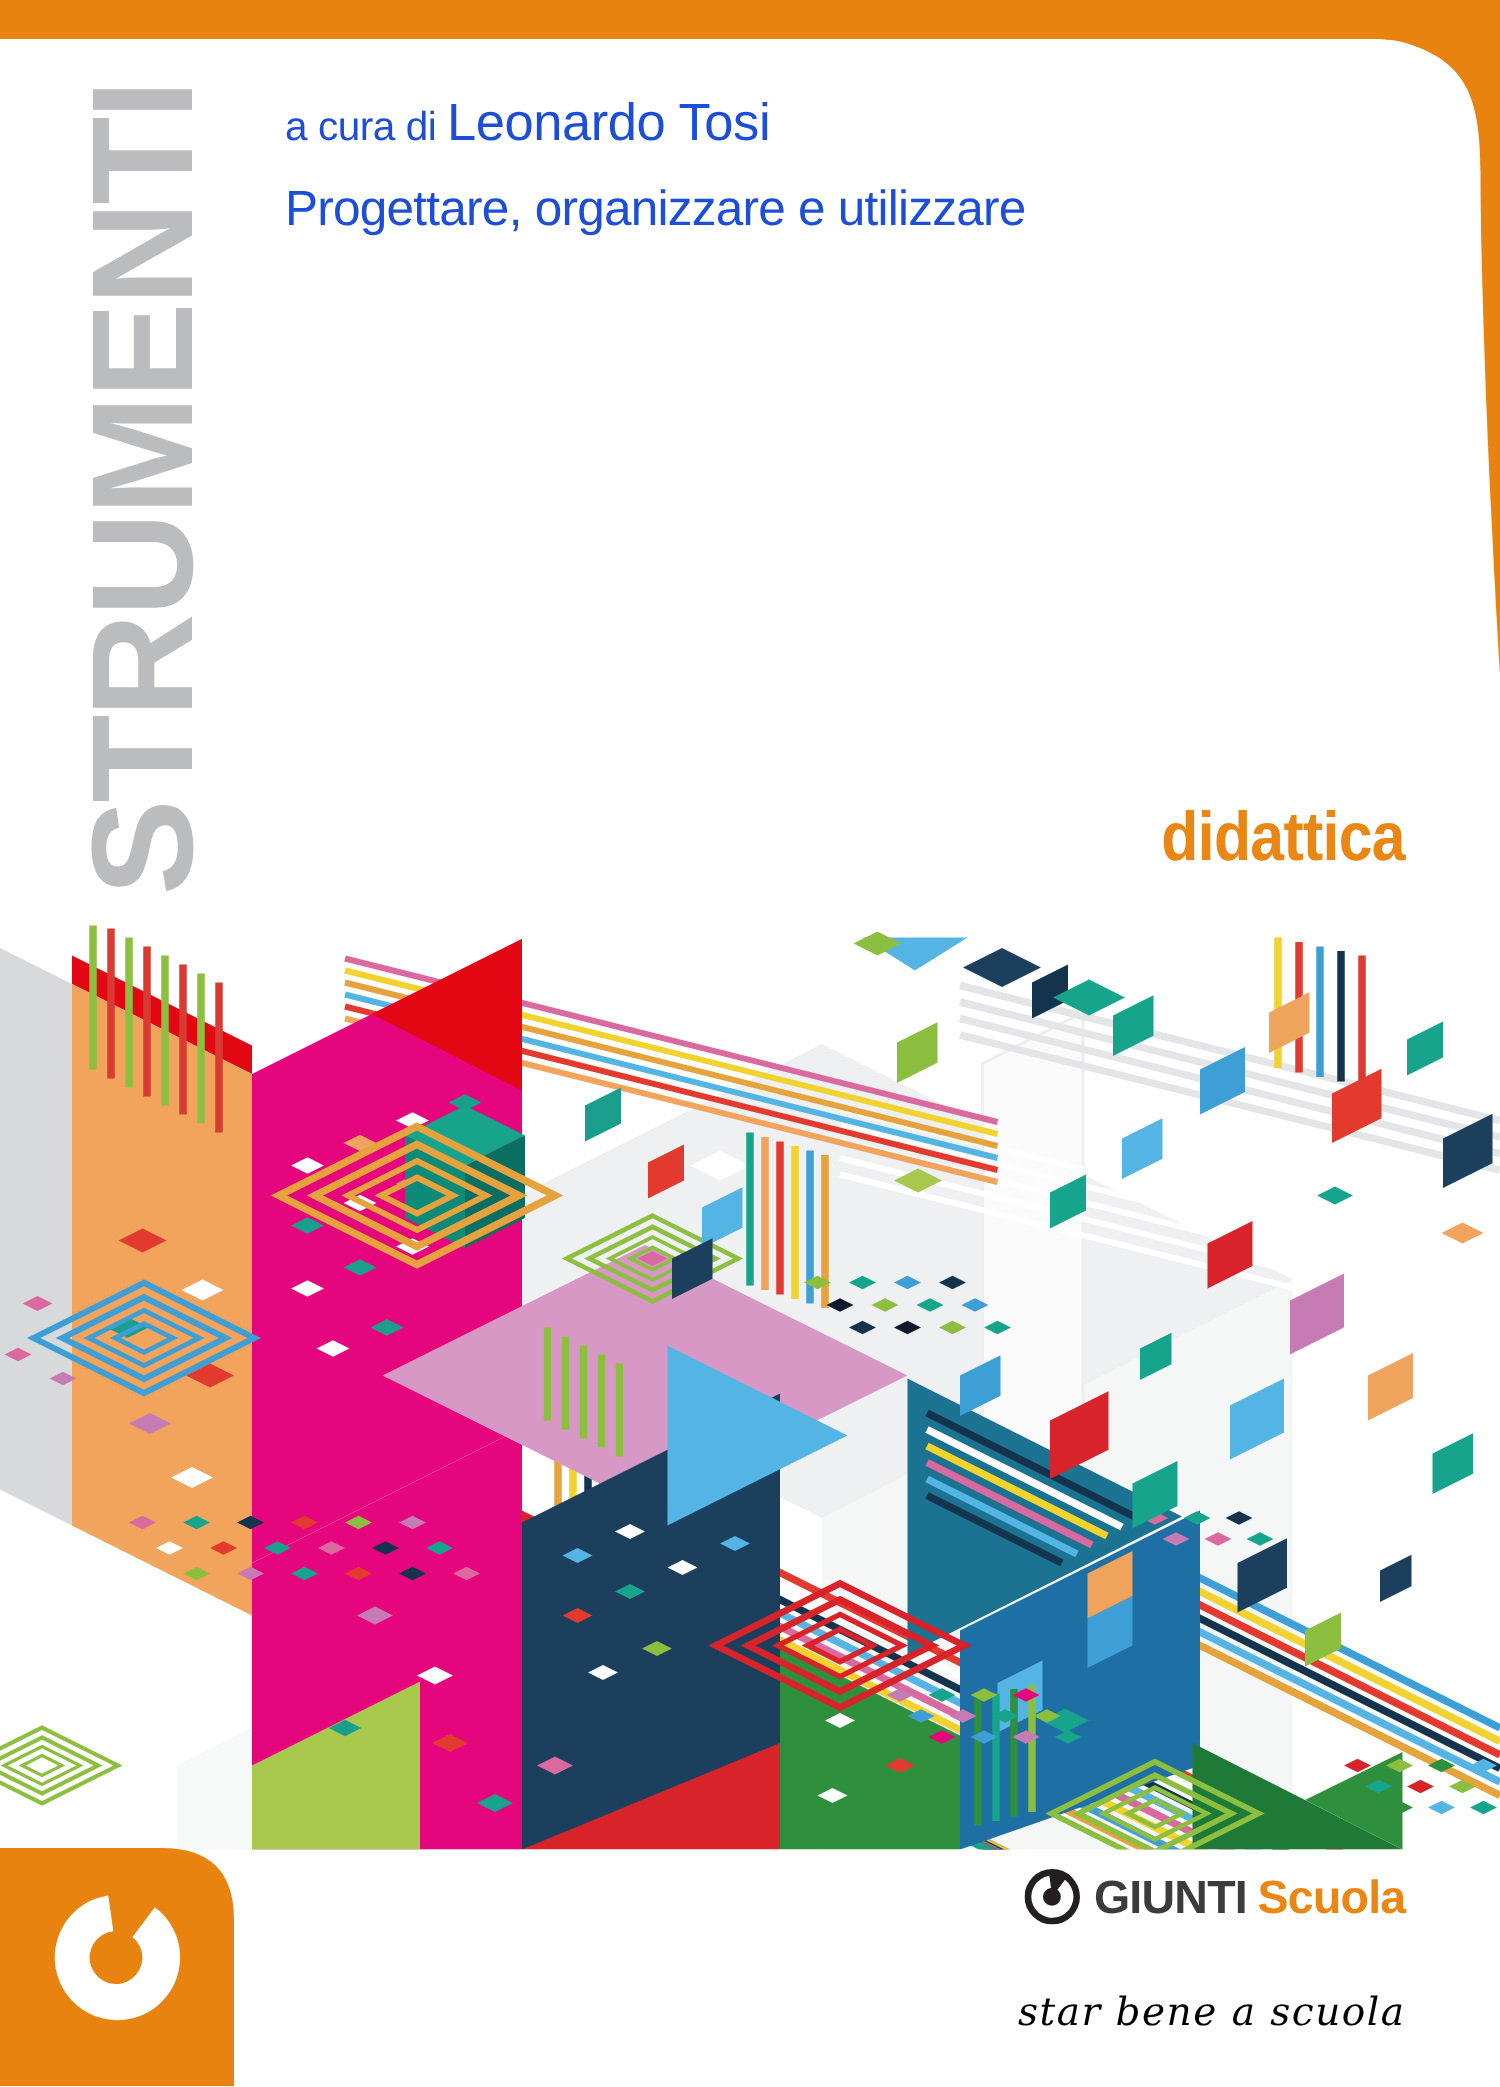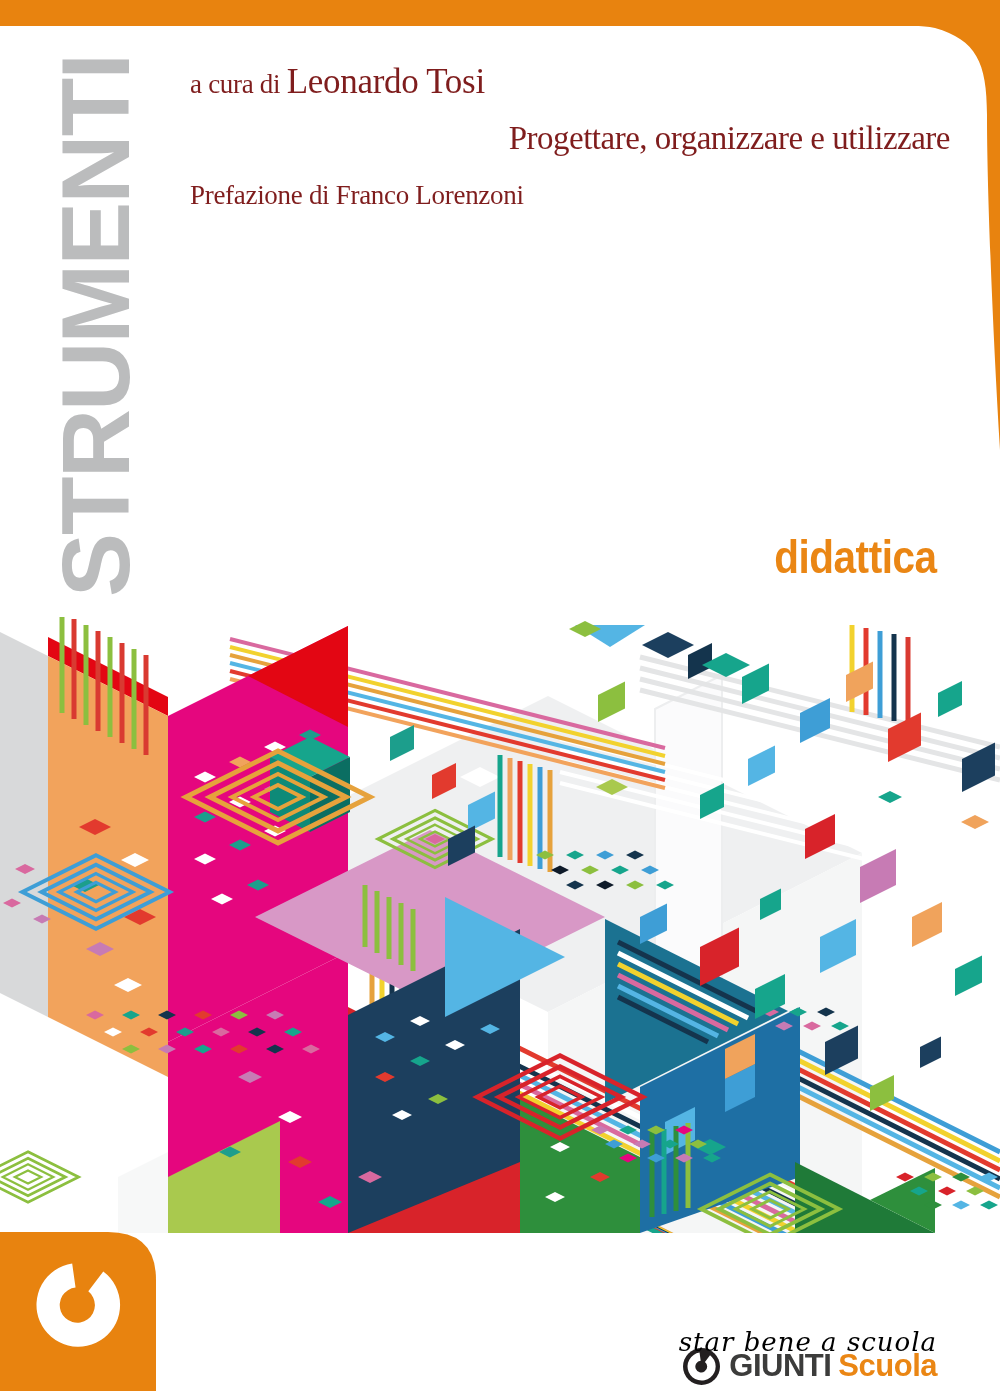--- a/index.html
+++ b/index.html
@@ -10,38 +10,38 @@
   .layer{position:absolute;}
   
   #frame-svg{left:0;top:0;width:1000px;height:1391px;z-index:5;pointer-events:none;}
   
   .spine{
     left:96px;top:326px;transform:translate(-50%,-50%) rotate(-90deg);
     font-weight:bold;font-size:96px;letter-spacing:-2px;color:#BBBCBD;
     white-space:nowrap;z-index:2;
   }
   
-  .titleblock{left:190px;top:62px;color:#7f1d1d;z-index:2;width:760px;font-family:Liberation Serif, serif;}
+  .titleblock{left:190px;top:62px;color:#1d4ed8;z-index:2;width:760px;}
   .byline{font-size:27px;letter-spacing:-0.3px;}
   .byline .author{font-size:35px;}
   .main-title{
     font-size:53px;font-weight:bold;letter-spacing:-1.5px;line-height:58px;
     margin-top:9px;
   }
-  .subtitle{font-size:33px;line-height:41px;letter-spacing:-0.5px;margin-top:16px;text-align:right;}
+  .subtitle{font-size:33px;line-height:41px;letter-spacing:-0.5px;margin-top:16px;}
   .preface{font-size:27px;letter-spacing:-0.3px;margin-top:21px;}
   
   .series{
     right:63px;top:530px;font-size:46px;font-weight:bold;color:#EA8614;
     transform:scaleX(0.88);transform-origin:100% 50%;letter-spacing:-0.5px;z-index:2;
   }
   
   #illu{left:0;top:617px;width:1000px;height:616px;z-index:1;}
   
-  .publisher{right:63px;top:1348px;display:flex;z-index:6;}
+  .publisher{right:63px;top:1246px;display:flex;align-items:center;z-index:6;}
   .publisher svg{display:block;margin-right:9px;}
   .pubname{font-size:31px;font-weight:bold;color:#3C3C3B;letter-spacing:-0.5px;white-space:nowrap;}
   .pubname .scuola{color:#EA8614;margin-left:7px;}
   .tagline{
     right:63px;top:1327px;font-size:26px;color:#000000;z-index:6;
     font-family:"DejaVu Serif",serif;font-style:italic;letter-spacing:1px;white-space:nowrap;
   }
 </style>
 </head>
 <body>
@@ -49,21 +49,20 @@
 <div class="layer spine">STRUMENTI</div>
 
 <div class="layer titleblock">
   <div class="byline">
     <span>a cura di</span>
     <span class="author">Leonardo Tosi</span>
   </div>
   <div class="subtitle">
     <div>Progettare, organizzare e utilizzare</div>
   </div>
-  <div class="preface">Prefazione di Franco Lorenzoni</div>
 </div>
 
 <div class="layer series">didattica</div>
 
 <svg id="illu" class="layer" viewBox="0 0 1000 616">
   <defs>
     <path id="d" d="M0,-10 L20,0 L0,10 L-20,0 Z"></path>
     <path id="dd" d="M0,-4.5 L9,0 L0,4.5 L-9,0 Z"></path>
     <path id="sq" d="M0,0 L30,-15 L30,15 L0,30 Z"></path>
     <g id="cdia" fill="none" stroke="currentColor">

